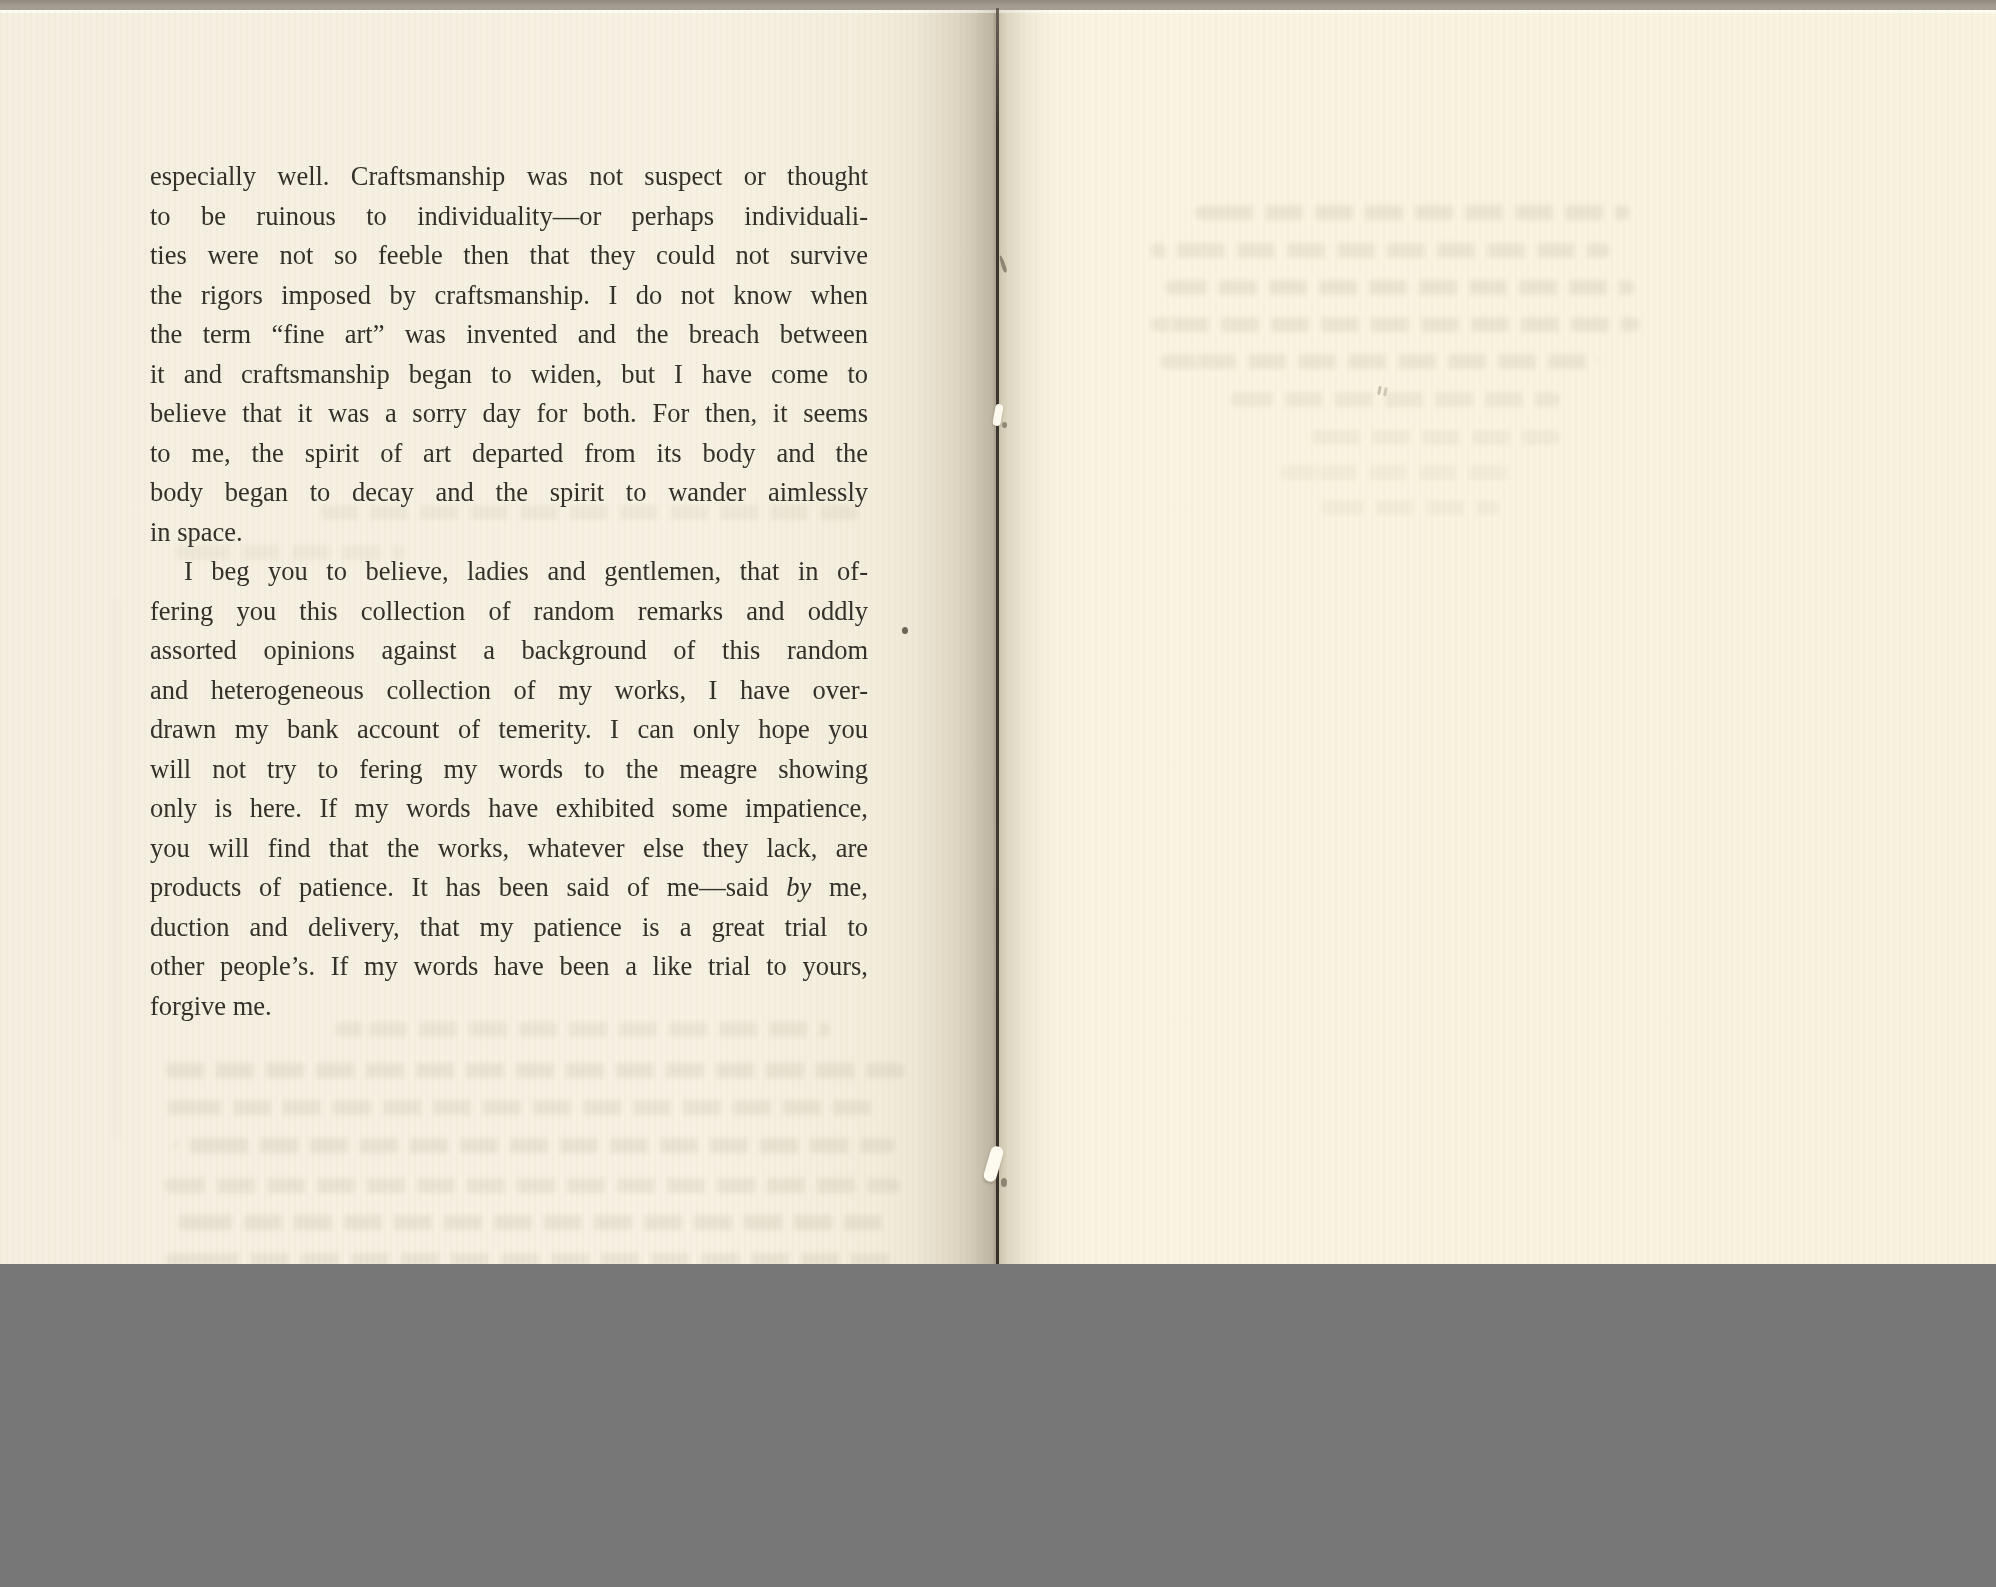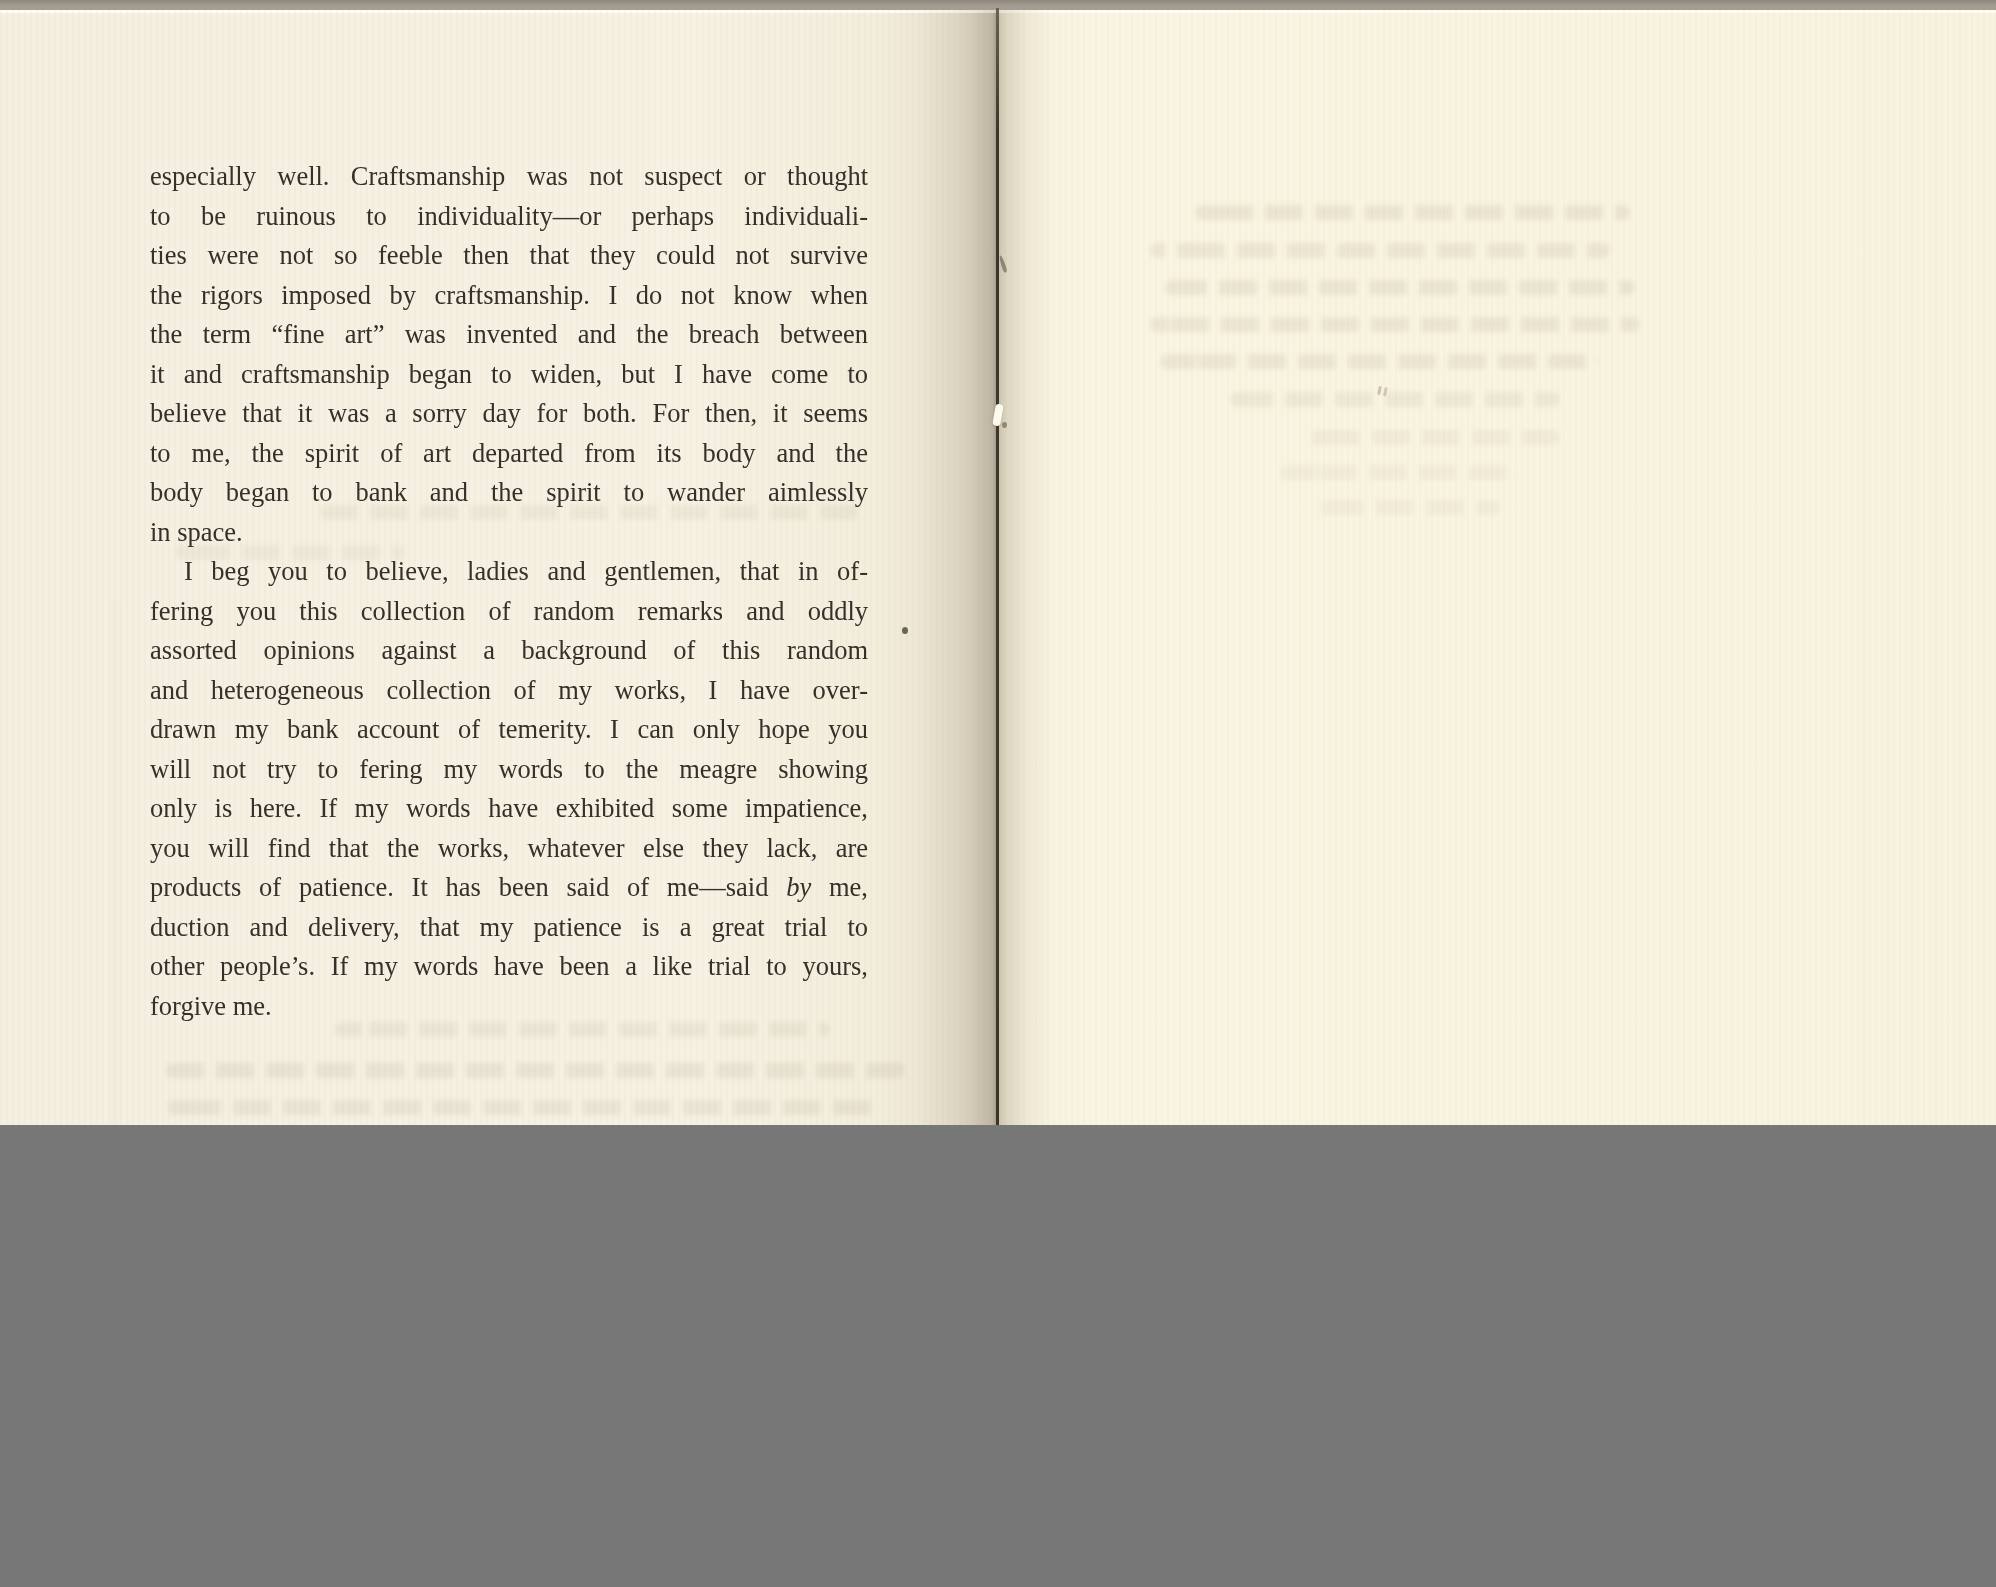--- a/index.html
+++ b/index.html
@@ -1,18 +1,18 @@
 <!DOCTYPE html>
 <html><head>
 <meta charset="utf-8">
 <title>Book spread scan</title>
 <style>
   html,body { margin:0; padding:0; background:#777; }
   .scan {
-    position:relative; width:1996px; height:1125px; overflow:hidden;
+    position:relative; width:1996px; height:1264px; overflow:hidden;
     background:linear-gradient(180deg,#8e877c 0,#a59d91 6px,#a59d91 100%);
     font-family:"Liberation Serif","DejaVu Serif",serif;
   }
   .page { position:absolute; top:10px; height:1577px; }
   .page::before { content:""; position:absolute; top:0; left:0; right:0; height:3px; background:rgba(255,254,246,.85); }
   .page-left {
     left:0; width:996px;
     background:linear-gradient(90deg,#f4efe0 0%,#f6f1e2 70%,#f3eddc 88%,#e7e0cd 96%,#d2cbb8 99.6%,#b9b2a0 100%);
   }
   .page-right {
@@ -80,21 +80,21 @@
 
   <div class="textblock" id="textblock">
       <div class="line">especially well. Craftsmanship was not suspect or thought</div>
       <div class="line">to be ruinous to individuality—or perhaps individuali-</div>
       <div class="line">ties were not so feeble then that they could not survive</div>
       <div class="line">the rigors imposed by craftsmanship. I do not know when</div>
       <div class="line">the term “fine art” was invented and the breach between</div>
       <div class="line">it and craftsmanship began to widen, but I have come to</div>
       <div class="line">believe that it was a sorry day for both. For then, it seems</div>
       <div class="line">to me, the spirit of art departed from its body and the</div>
-      <div class="line">body began to bank and the spirit to wander aimlessly</div>
+      <div class="line">body began to decay and the spirit to wander aimlessly</div>
       <div class="line para-end">in space.</div>
       <div class="line"><span class="indent"></span>I beg you to believe, ladies and gentlemen, that in of-</div>
       <div class="line">fering you this collection of random remarks and oddly</div>
       <div class="line">assorted opinions against a background of this random</div>
       <div class="line">and heterogeneous collection of my works, I have over-</div>
       <div class="line">drawn my bank account of temerity. I can only hope you</div>
       <div class="line">will not try to fering my words to the meagre showing</div>
       <div class="line">only is here. If my words have exhibited some impatience,</div>
       <div class="line">you will find that the works, whatever else they lack, are</div>
       <div class="line">products of patience. It has been said of me—said <i>by</i> me,</div>

